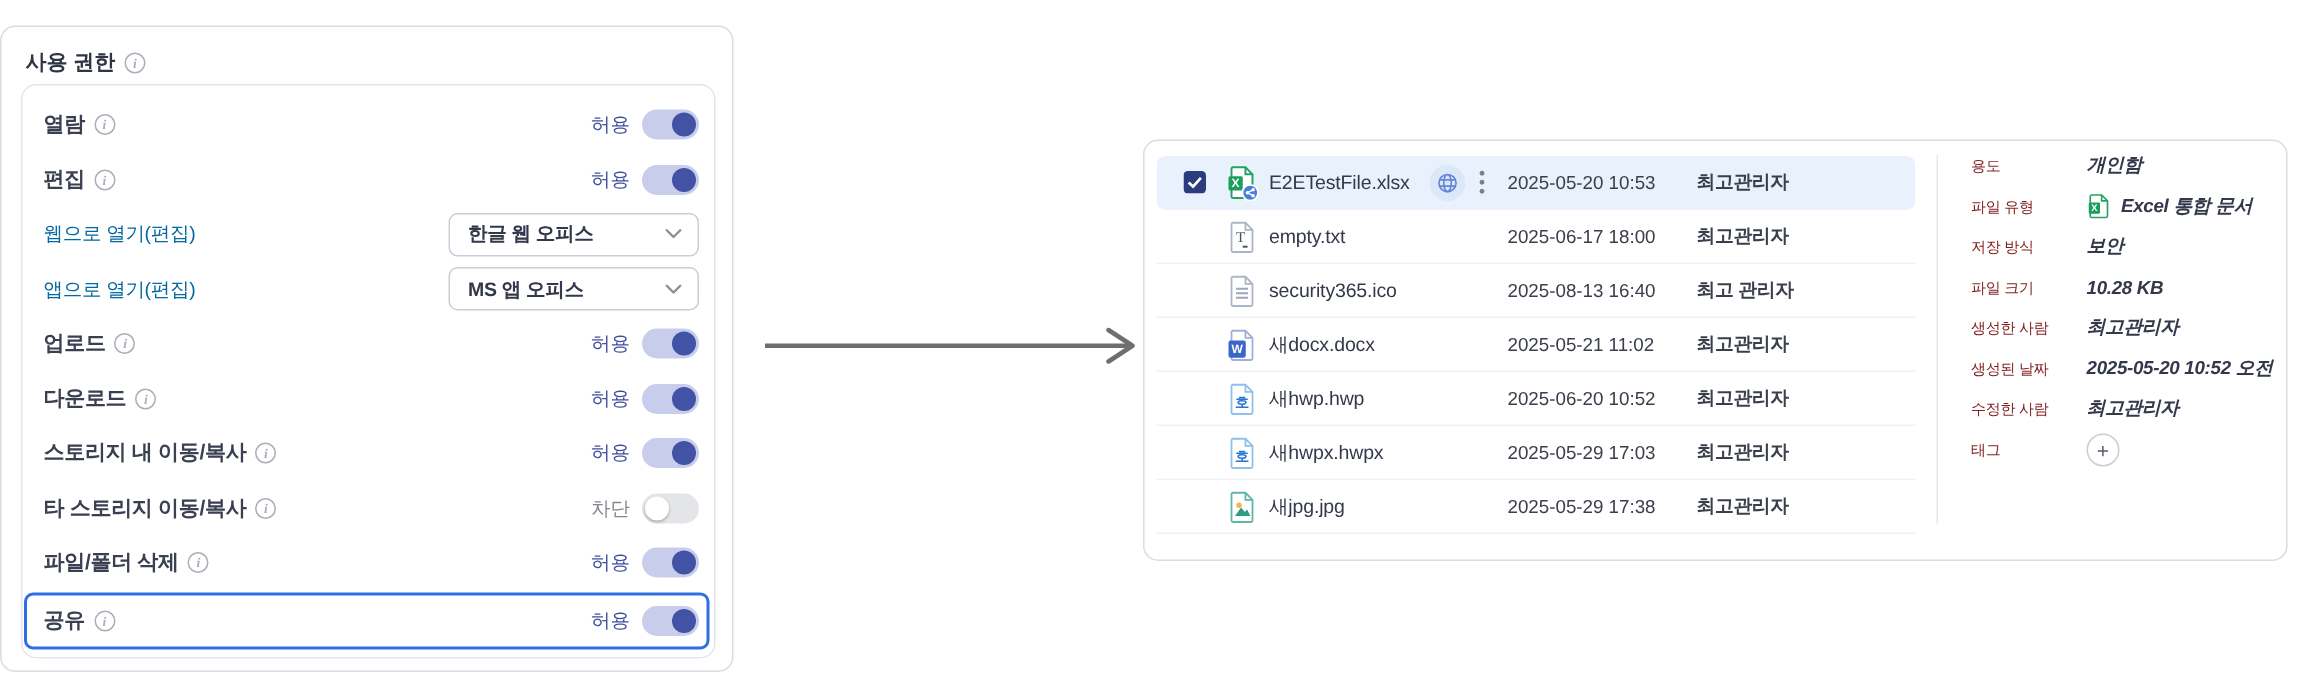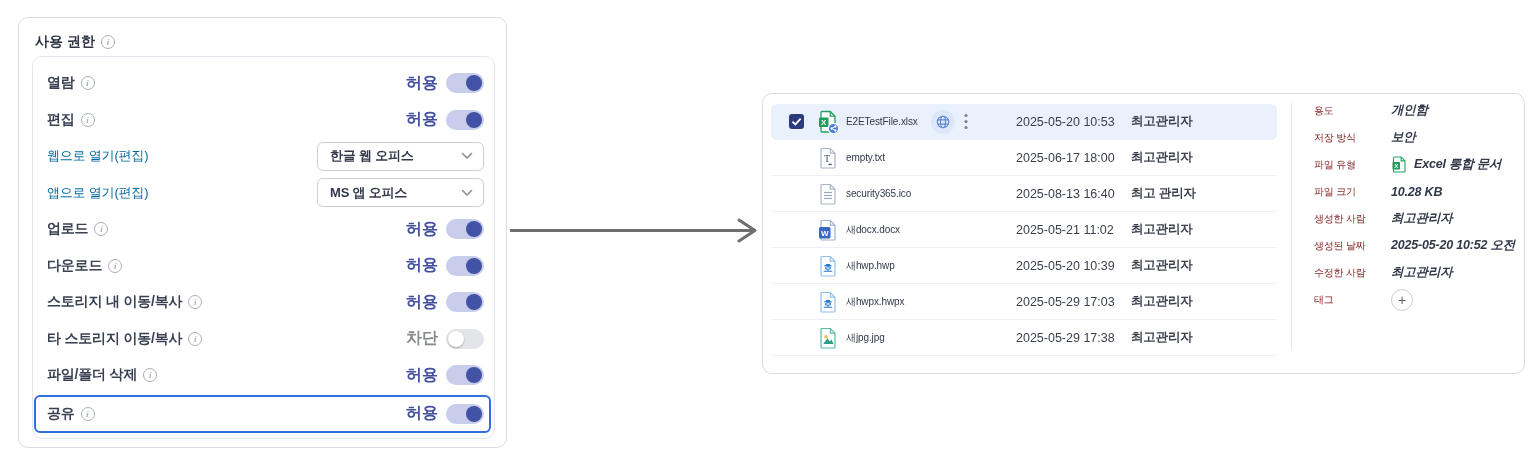--- a/index.html
+++ b/index.html
@@ -1,37 +1,37 @@
 <!DOCTYPE html>
 <html><head>
 <meta charset="utf-8">
 <style>
   * { box-sizing: border-box; margin: 0; padding: 0; }
   body { background:#fff; font-family:"Liberation Sans","DejaVu Sans",sans-serif; }
   .canvas { position:relative; width:1535px; height:464px; background:#fff; overflow:hidden; }
 
   
-  .perm-card { position:absolute; left:18px; top:17px; width:489px; height:431px;
+  .perm-card { position:absolute; left:0; top:17px; width:489px; height:431px;
     border:1px solid #d8dce4; border-radius:10px; background:#fff; }
   .perm-title-row { display:flex; align-items:center; gap:6px; padding:11px 16px 0 16px;
     font-size:14px; font-weight:bold; color:#2f3446; height:37px; }
   .info-icon { display:inline-flex; align-items:center; justify-content:center;
     width:14px; height:14px; border:1px solid #a9aeb8; border-radius:50%;
     color:#a9aeb8; font-size:9px; font-weight:bold; font-style:italic; font-family:"Liberation Serif",serif;
     flex:0 0 auto; }
   .perm-inner { position:absolute; left:13px; right:11px; top:38px; bottom:8px;
     border:1px solid #e3e6ec; border-radius:10px; padding:8px 10px 0 14px; overflow:hidden; }
   .perm-row { height:36.5px; display:flex; align-items:center; justify-content:space-between; }
   .perm-row.highlighted { height:38px; margin:1px -7px 17px -13px; padding:0 5px 0 11px;
     border:2px solid #2f6ee3; border-radius:6px; }
   .perm-left { display:flex; align-items:center; gap:6px; }
   .perm-label { font-size:14px; font-weight:bold; color:#3a4052; letter-spacing:-0.2px;text-align:right; }
   .perm-row.select-row .perm-label { font-size:13px; font-weight:normal; color:#0369a1; }
   .perm-right { display:flex; align-items:center; gap:8px; }
-  .state-label { font-size:16px; font-weight:bold; }
+  .state-label { font-size:13px; font-weight:normal; }
   .state-label.on { color:#414f9e; }
   .state-label.off { color:#85898f;margin-left:28px; }
 
   .toggle { position:relative; width:38px; height:20px; border-radius:10px; cursor:pointer; flex:0 0 auto; }
   .toggle.on  { background:#c7cdeb; }
   .toggle.off { background:#e4e5e9; }
   .toggle::after { content:""; position:absolute; top:2px; width:16px; height:16px; border-radius:50%; }
   .toggle.on::after  { right:2px; background:#4252a5; }
   .toggle.off::after { left:2px;  background:#fff; box-shadow:0 1px 2px rgba(0,0,0,.28); }
   .toggle.small { width:34px; height:18px; }
@@ -50,25 +50,25 @@
   .file-panel { position:absolute; left:762px; top:93px; width:763px; height:281px;
     border:1px solid #d8dce4; border-radius:10px; background:#fff; }
   .file-list { position:absolute; left:0; top:0; bottom:0; width:528px; padding:10px 0 0 8px; }
   .file-row { position:relative; height:36px; display:flex; align-items:center;
     padding-left:18px; margin-right:14px; border-bottom:1px solid #edf0f4; cursor:pointer; }
   .file-row.selected { background:#e9f1fc; border-radius:6px; border-bottom-color:transparent; }
   .cb { width:15px; height:15px; margin-right:11px; flex:0 0 auto; display:inline-flex; cursor:pointer; }
   .cb.hidden { visibility:hidden; }
   .ficon { width:25px; height:24px; margin-right:6px; flex:0 0 auto; display:inline-flex;
     align-items:center; justify-content:center; }
-  .fname { font-size:10px; color:#33384a; font-weight:500; letter-spacing:-0.1px; white-space:nowrap; }
+  .fname { font-size:13px; color:#33384a; font-weight:500; letter-spacing:-0.1px; white-space:nowrap; }
   .factions { display:inline-flex; align-items:center; margin-left:13px; gap:9px; }
   .kebab { display:inline-flex; cursor:pointer; }
   .globe { display:inline-flex; cursor:pointer; }
-  .fdate  { position:absolute; left:245px; font-size:12.5px; color:#3a3f4b; font-weight:500; }
+  .fdate  { position:absolute; left:234px; font-size:12.5px; color:#3a3f4b; font-weight:500; }
   .fowner { position:absolute; left:360px; font-size:12.5px; color:#3a3f4b; font-weight:600; letter-spacing:-0.2px; }
   .panel-divider { position:absolute; left:528px; top:9px; bottom:24px; width:1px; background:#e4e7ee; }
 
   
   .details { position:absolute; left:529px; right:0; top:3px; bottom:0; padding-left:22px; }
   .detail-row { height:27px; display:flex; align-items:center; }
   .dlabel { width:77px; flex:0 0 auto; font-size:10px; color:#7f1d1d; letter-spacing:-0.2px; }
   .dcontent { display:flex; align-items:center; gap:7px; }
   .dicon { display:inline-flex; }
   .dvalue { font-size:12.5px; color:#33384a; font-weight:600; letter-spacing:-0.2px; white-space:nowrap;font-style:italic; }
@@ -327,21 +327,21 @@
           </span>
     <span class="ficon">
             <svg width="20" height="22" viewBox="0 0 20 22">
               <path d="M4 1.5h8.3L17 6.2V20a1 1 0 0 1-1 1H4a1 1 0 0 1-1-1V2.5a1 1 0 0 1 1-1z" fill="#fff" stroke="#8fc0ea" stroke-width="1.2"></path>
               <path d="M12.3 1.5v4.7H17" fill="none" stroke="#8fc0ea" stroke-width="1.2"></path>
               <text x="10" y="16" text-anchor="middle" font-size="9.5" font-weight="bold" fill="#2878d0" font-family="sans-serif">호</text>
             </svg>
           </span>
     <span class="fname">새hwp.hwp</span>
 
-    <span class="fdate">2025-05-20 10:39</span>
+    <span class="fdate">2025-06-20 10:52</span>
     <span class="fowner">최고관리자</span>
   </div>
         <div class="file-row">
     <span class="cb hidden">
             <svg width="15" height="15" viewBox="0 0 15 15">
               <rect width="15" height="15" rx="3" fill="#2c3b7e"></rect>
               <polyline points="3.4,7.6 6.4,10.4 11.6,4.6" fill="none" stroke="#fff" stroke-width="1.8"></polyline>
             </svg>
           </span>
     <span class="ficon">
@@ -377,48 +377,48 @@
     <span class="fowner">최고관리자</span>
   </div>
       </div>
     <div class="panel-divider"></div>
     <div class="details">
         <div class="detail-row">
     <span class="dlabel">용도</span>
     <span class="dcontent">
 
       <span class="dvalue">개인함</span>
-
-    </span>
-  </div>
-        <div class="detail-row">
-    <span class="dlabel">저장 방식</span>
-    <span class="dcontent">
-
-      <span class="dvalue">보안</span>
 
     </span>
   </div>
         <div class="detail-row">
     <span class="dlabel">파일 유형</span>
     <span class="dcontent">
       <span class="dicon">
               <svg width="16" height="17" viewBox="0 0 16 17">
                 <path d="M3.5 1h6.6L14 4.9V15a1 1 0 0 1-1 1H3.5a1 1 0 0 1-1-1V2a1 1 0 0 1 1-1z" fill="#fff" stroke="#23a262" stroke-width="1.1"></path>
                 <path d="M10.1 1v3.9H14" fill="none" stroke="#23a262" stroke-width="1.1"></path>
                 <rect x="1.5" y="6" width="7.5" height="7.5" rx="0.8" fill="#1f9e5b"></rect>
                 <text x="5.25" y="11.8" text-anchor="middle" font-size="6.2" font-weight="bold" fill="#fff" font-family="sans-serif">X</text>
               </svg>
             </span>
 
       <span class="dvalue">Excel 통합 문서</span>
 
     </span>
   </div>
         <div class="detail-row">
+    <span class="dlabel">저장 방식</span>
+    <span class="dcontent">
+
+      <span class="dvalue">보안</span>
+
+    </span>
+  </div>
+        <div class="detail-row">
     <span class="dlabel">파일 크기</span>
     <span class="dcontent">
 
       <span class="dvalue">10.28 KB</span>
 
     </span>
   </div>
         <div class="detail-row">
     <span class="dlabel">생성한 사람</span>
     <span class="dcontent">

